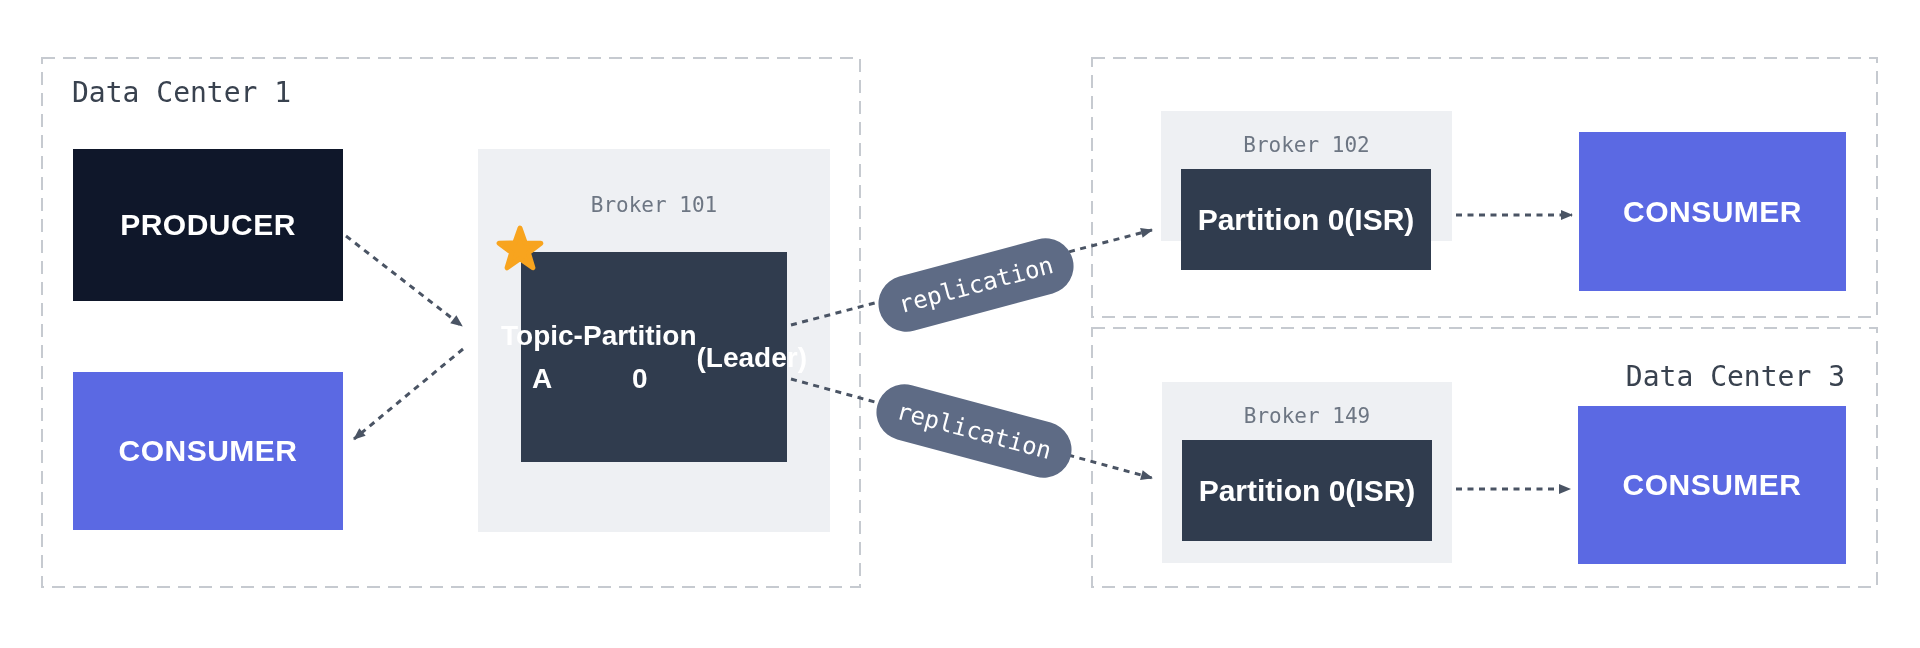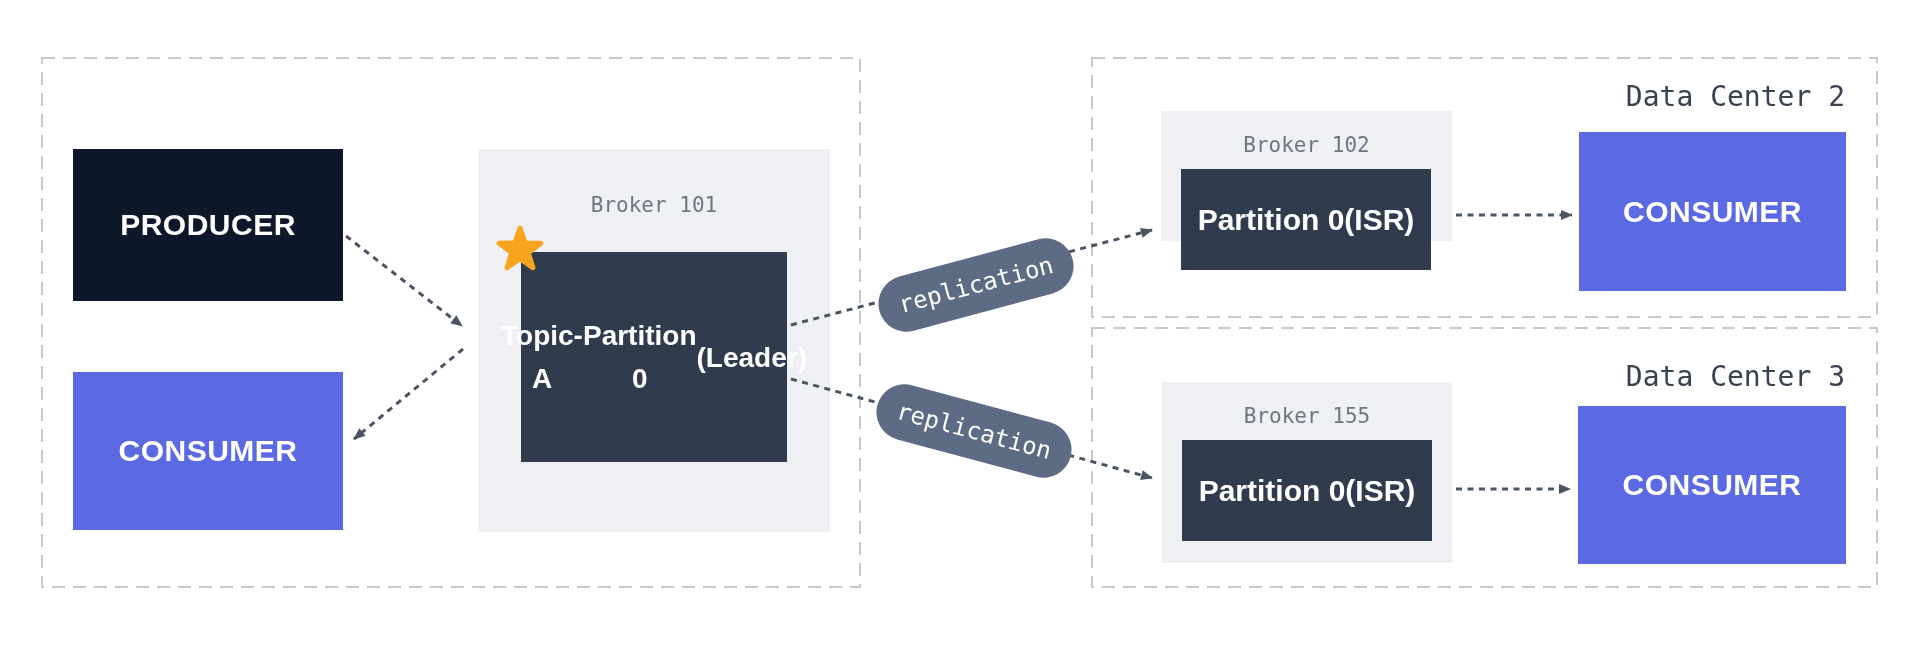--- a/index.html
+++ b/index.html
@@ -66,21 +66,21 @@
     <rect x="1092" y="328" width="785" height="259" fill="none" stroke="#c6cad0" stroke-width="2" stroke-dasharray="13 8"></rect>
 
     <line x1="346" y1="236" x2="462" y2="326" stroke="#4a5464" stroke-width="3" stroke-dasharray="6 5.5" marker-end="url(#ah)"></line>
     <line x1="463" y1="349" x2="354" y2="439" stroke="#4a5464" stroke-width="3" stroke-dasharray="6 5.5" marker-end="url(#ah)"></line>
     <line x1="791" y1="325" x2="1152" y2="230" stroke="#4a5464" stroke-width="3" stroke-dasharray="6 5.5" marker-end="url(#ah)"></line>
     <line x1="791" y1="379" x2="1152" y2="478" stroke="#4a5464" stroke-width="3" stroke-dasharray="6 5.5" marker-end="url(#ah)"></line>
     <line x1="1456" y1="215" x2="1572" y2="215" stroke="#4a5464" stroke-width="3" stroke-dasharray="6 5.5" marker-end="url(#ah)"></line>
     <line x1="1456" y1="489" x2="1570" y2="489" stroke="#4a5464" stroke-width="3" stroke-dasharray="6 5.5" marker-end="url(#ah)"></line>
   </svg>
 
-  <div class="dc-label dc2-label">Data Center 2</div>
+  <div class="dc-label dc1-label">Data Center 1</div>
   <div class="dc-label dc3-label">Data Center 3</div>
 
   <div class="node client-box producer">PRODUCER</div>
   <div class="node client-box consumer1">CONSUMER</div>
 
   <div class="broker-box broker101">
     <div class="broker-label">Broker 101</div>
     <div class="partition-box leader-box">
       <span>Topic-A</span>
       <span>Partition 0</span>
@@ -100,21 +100,21 @@
   <div class="broker-box broker102">
     <div class="broker-label">Broker 102</div>
     <div class="partition-box isr-box">
       <span>Partition 0</span>
       <span>(ISR)</span>
     </div>
   </div>
   <div class="node client-box consumer2">CONSUMER</div>
 
   <div class="broker-box broker103">
-    <div class="broker-label">Broker 155</div>
+    <div class="broker-label">Broker 149</div>
     <div class="partition-box isr-box">
       <span>Partition 0</span>
       <span>(ISR)</span>
     </div>
   </div>
   <div class="node client-box consumer3">CONSUMER</div>
 
 </div>
 
 </body></html>

